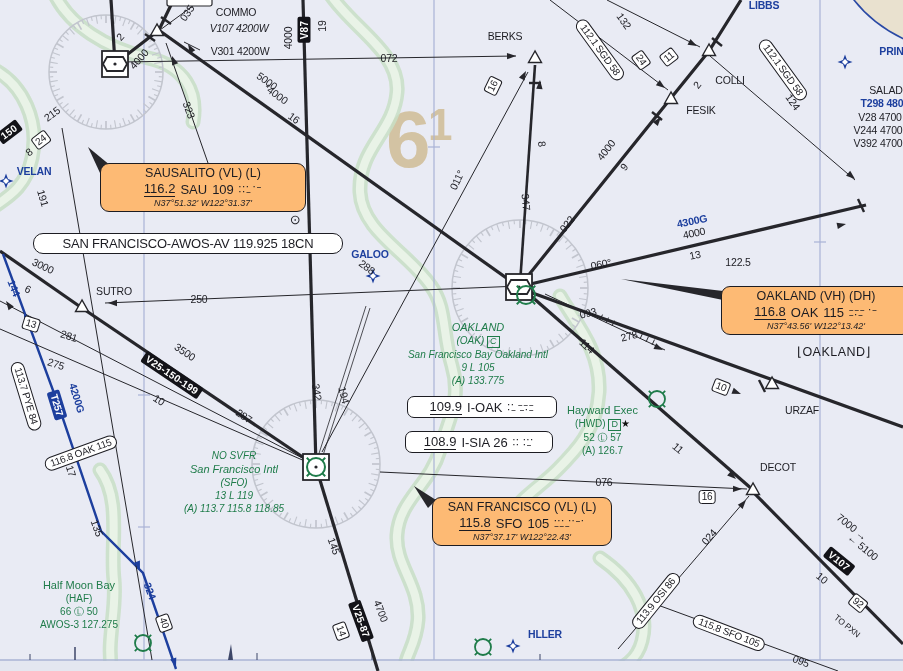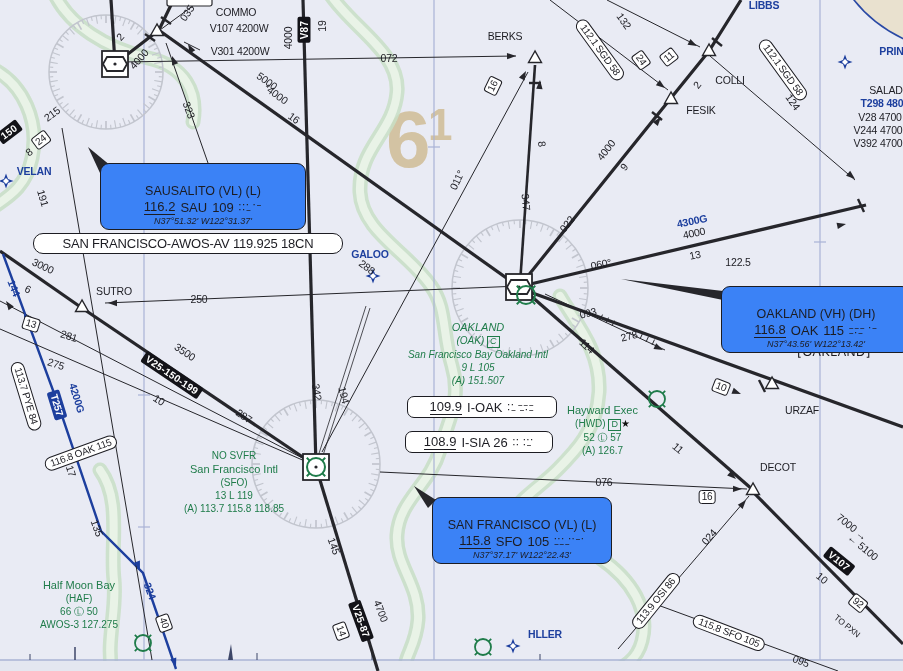--- a/index.html
+++ b/index.html
@@ -8,21 +8,21 @@
   #map{position:absolute;left:0;top:0;width:903px;height:671px;z-index:3;}
   .lbl{position:absolute;font-size:10.5px;color:#1c1c22;white-space:nowrap;letter-spacing:-0.2px;line-height:1;}
   .lbl.b{background:#fff;border:1.2px solid #1c1c22;border-radius:3px;padding:1px 2px;font-size:10px;}
   .lbl.a{background:#131318;color:#fff;font-weight:bold;border-radius:2px;padding:1.5px 3.5px;font-size:10px;letter-spacing:0.3px;}
   .lbl.t{background:#1d3f9e;color:#fff;font-weight:bold;border-radius:2px;padding:1.5px 3.5px;font-size:10px;}
   .lbl.f{background:#fff;border:1.2px solid #1c1c22;border-radius:8px;padding:1px 5px;font-size:10px;}
   .lbl.bl{color:#1d3f9e;font-weight:bold;}
   .lbl.city{font-size:12.5px;letter-spacing:0.5px;text-align:center;}
   .lbl.sm{font-size:8.5px;}
   .lbl.sym{font-size:13px;}
-  .navbox{position:absolute;z-index:4;background:#3b82f6;border:1.7px solid #1c1c22;border-radius:9px;text-align:center;padding:20px 4px 3px;}
+  .navbox{position:absolute;z-index:4;background:#fdba74;border:1.7px solid #1c1c22;border-radius:9px;text-align:center;padding:2px 4px 3px;}
   .navbox .t1{font-size:12.5px;color:#1c1c22;}
   .navbox .t2{font-size:13px;color:#1c1c22;display:flex;justify-content:center;align-items:center;gap:5px;margin-top:1px;}
   .navbox .t2 .freq{border-bottom:1.6px solid #1c1c22;}
   .navbox .coords{font-size:9px;font-style:italic;color:#1c1c22;margin-top:1px;}
   .morse{display:inline-block;text-align:left;font-size:8px;line-height:5px;font-weight:bold;letter-spacing:1px;color:#1c1c22;}
   .awosbox{position:absolute;z-index:4;background:#fff;border:1.5px solid #1c1c22;border-radius:10px;font-size:13px;letter-spacing:-0.2px;color:#1c1c22;padding:2px 8px;white-space:nowrap;}
   .locbox{position:absolute;z-index:4;background:#fff;border:1.4px solid #1c1c22;border-radius:7px;font-size:13px;color:#1c1c22;display:flex;align-items:center;justify-content:center;gap:5px;padding:2px 5px;white-space:nowrap;}
   .locbox .freq{border-bottom:1.6px solid #1c1c22;}
   .apt{position:absolute;z-index:2;color:#1f7c4a;text-align:center;font-size:10px;line-height:1.3;white-space:nowrap;}
   .apt .nm{font-size:11px;}
@@ -486,31 +486,31 @@
 </svg>
 
 <div class="oroca" style="left:386px;top:100px;font-size:80px;">6</div>
 <div class="oroca" style="left:428px;top:103px;font-size:44px;">1</div>
 
 <div class="apt" style="left:368px;top:320px;width:220px;font-style:italic;">
   <div class="nm">OAKLAND</div>
   <div><span>(OAK)</span> <span class="boxletter">C</span></div>
   <div>San Francisco Bay Oakland Intl</div>
   <div>9 L 105</div>
-  <div>(A) 151.507</div>
+  <div>(A) 133.775</div>
 </div>
 
 <div class="apt" style="left:540px;top:403px;width:125px;">
   <div class="nm">Hayward Exec</div>
   <div><span>(HWD)</span> <span class="boxletter">D</span><span class="star">★</span></div>
   <div>52 Ⓛ 57</div>
   <div>(A) 126.7</div>
 </div>
 
-<div class="apt" style="left:150px;top:449px;width:168px;">
+<div class="apt" style="left:150px;top:449px;width:168px;font-style:italic;">
   <div>NO SVFR</div>
   <div class="nm">San Francisco Intl</div>
   <div>(SFO)</div>
   <div>13 L 119</div>
   <div>(A) 113.7 115.8 118.85</div>
 </div>
 
 <div class="apt" style="left:14px;top:578px;width:130px;">
   <div class="nm">Half Moon Bay</div>
   <div>(HAF)</div>
@@ -562,21 +562,21 @@
 </div>
 <div class="locbox" style="left:405px;top:431px;width:136px;">
   <span class="freq">108.9</span>
   <span>I-SIA 26</span>
   <span class="morse"><span>·· ···</span><br><span>·· ·–</span></span>
 </div>
 
 <div id="map">
       <span class="lbl n" style="left: 187px; top: 13px; transform: translate(-50%, -50%) rotate(-55deg);">035</span>
       <span class="lbl n" style="left: 236px; top: 12px; transform: translate(-50%, -50%) rotate(0deg);">COMMO</span>
-      <span class="lbl n" style="left: 239px; top: 28px; transform: translate(-50%, -50%) rotate(0deg);">V107 4200W</span>
+      <span class="lbl n" style="left: 239px; top: 28px; transform: translate(-50%, -50%) rotate(0deg); font-style: italic;">V107 4200W</span>
       <span class="lbl n" style="left: 240px; top: 43px; transform: translate(-50%, -50%) rotate(0deg); margin-top: 8px;">V301 4200W</span>
       <span class="lbl n" style="left: 389px; top: 58px; transform: translate(-50%, -50%) rotate(0deg);">072</span>
       <span class="lbl a" style="left: 304px; top: 30px; transform: translate(-50%, -50%) rotate(-90deg);">V87</span>
       <span class="lbl n" style="left: 288px; top: 38px; transform: translate(-50%, -50%) rotate(-90deg);">4000</span>
       <span class="lbl n" style="left: 322px; top: 26px; transform: translate(-50%, -50%) rotate(-90deg);">19</span>
       <span class="lbl n" style="left: 267px; top: 81px; transform: translate(-50%, -50%) rotate(36deg);">5000</span>
       <span class="lbl n" style="left: 276px; top: 94px; transform: translate(-50%, -50%) rotate(36deg);">*4000</span>
       <span class="lbl n" style="left: 294px; top: 118px; transform: translate(-50%, -50%) rotate(36deg);">16</span>
       <span class="lbl n" style="left: 189px; top: 110px; transform: translate(-50%, -50%) rotate(70deg);">323</span>
       <span class="lbl n" style="left: 120px; top: 37px; transform: translate(-50%, -50%) rotate(-48deg);">2</span>

